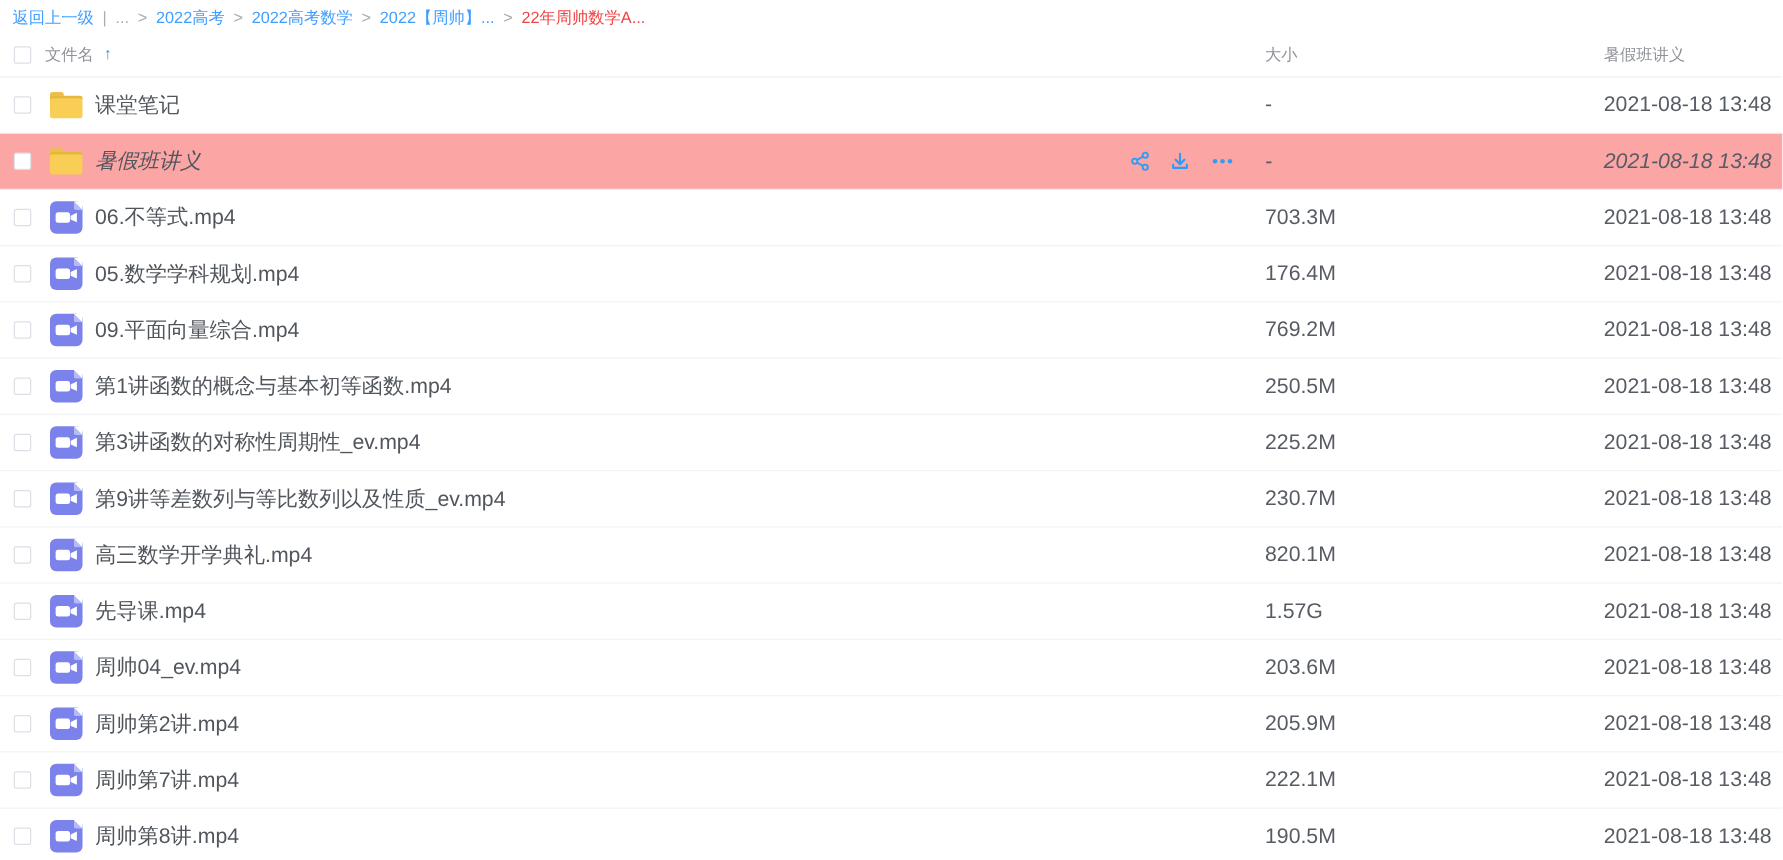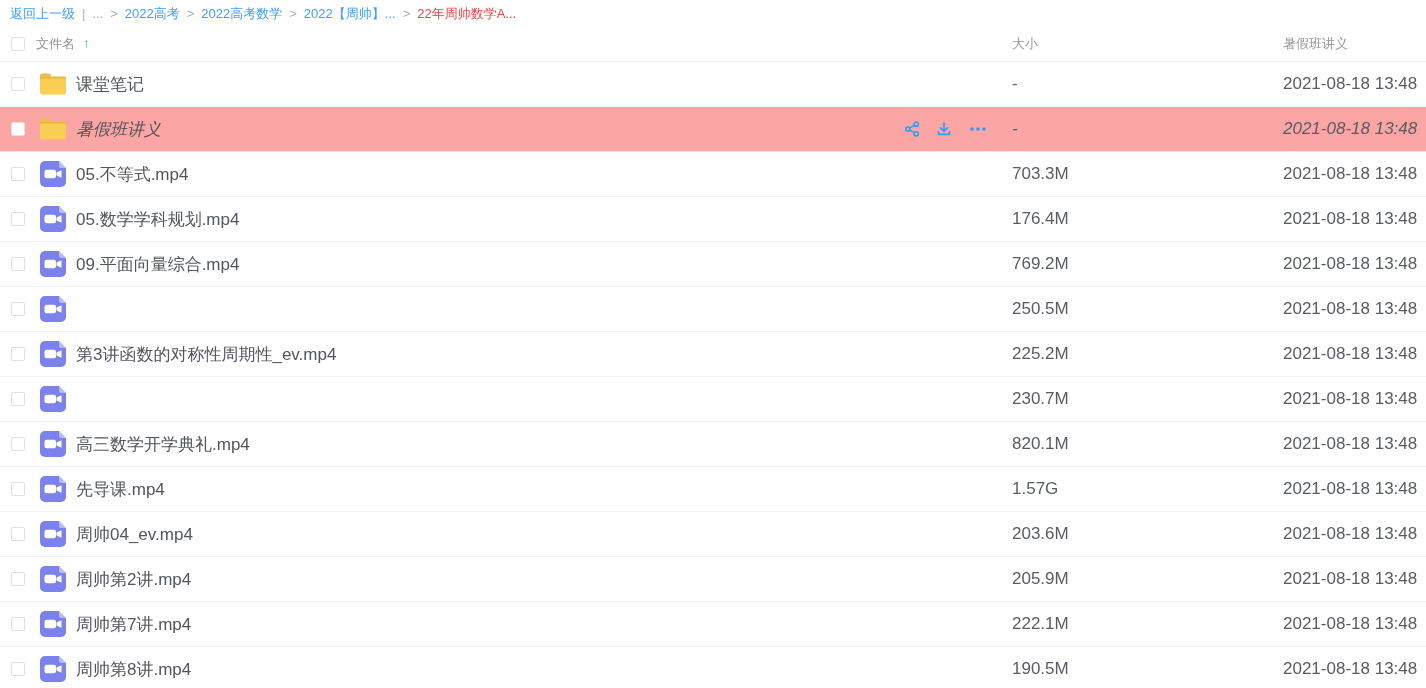--- a/index.html
+++ b/index.html
@@ -178,21 +178,21 @@
   </div>
     <div class="row">
     <span class="cell col-check checkbox"></span>
 
     <span class="cell col-icon icon-video">
       <svg width="26" height="26" viewBox="0 0 26 26">
         <rect x="4.5" y="8.8" width="11.5" height="8.4" rx="2" fill="#ffffff"></rect>
         <path d="M16.5 11.5 L21.5 9.2 L21.5 16.8 L16.5 14.5 Z" fill="#ffffff"></path>
       </svg>
     </span>
-    <span class="cell col-name">05.不等式.mp4</span>
+    <span class="cell col-name">06.不等式.mp4</span>
 
     <span class="cell col-size">703.3M</span>
     <span class="cell col-date">2021-08-18 13:48</span>
   </div>
     <div class="row">
     <span class="cell col-check checkbox"></span>
 
     <span class="cell col-icon icon-video">
       <svg width="26" height="26" viewBox="0 0 26 26">
         <rect x="4.5" y="8.8" width="11.5" height="8.4" rx="2" fill="#ffffff"></rect>
@@ -220,20 +220,21 @@
   </div>
     <div class="row">
     <span class="cell col-check checkbox"></span>
 
     <span class="cell col-icon icon-video">
       <svg width="26" height="26" viewBox="0 0 26 26">
         <rect x="4.5" y="8.8" width="11.5" height="8.4" rx="2" fill="#ffffff"></rect>
         <path d="M16.5 11.5 L21.5 9.2 L21.5 16.8 L16.5 14.5 Z" fill="#ffffff"></path>
       </svg>
     </span>
+    <span class="cell col-name">第1讲函数的概念与基本初等函数.mp4</span>
 
     <span class="cell col-size">250.5M</span>
     <span class="cell col-date">2021-08-18 13:48</span>
   </div>
     <div class="row">
     <span class="cell col-check checkbox"></span>
 
     <span class="cell col-icon icon-video">
       <svg width="26" height="26" viewBox="0 0 26 26">
         <rect x="4.5" y="8.8" width="11.5" height="8.4" rx="2" fill="#ffffff"></rect>
@@ -247,20 +248,21 @@
   </div>
     <div class="row">
     <span class="cell col-check checkbox"></span>
 
     <span class="cell col-icon icon-video">
       <svg width="26" height="26" viewBox="0 0 26 26">
         <rect x="4.5" y="8.8" width="11.5" height="8.4" rx="2" fill="#ffffff"></rect>
         <path d="M16.5 11.5 L21.5 9.2 L21.5 16.8 L16.5 14.5 Z" fill="#ffffff"></path>
       </svg>
     </span>
+    <span class="cell col-name">第9讲等差数列与等比数列以及性质_ev.mp4</span>
 
     <span class="cell col-size">230.7M</span>
     <span class="cell col-date">2021-08-18 13:48</span>
   </div>
     <div class="row">
     <span class="cell col-check checkbox"></span>
 
     <span class="cell col-icon icon-video">
       <svg width="26" height="26" viewBox="0 0 26 26">
         <rect x="4.5" y="8.8" width="11.5" height="8.4" rx="2" fill="#ffffff"></rect>

